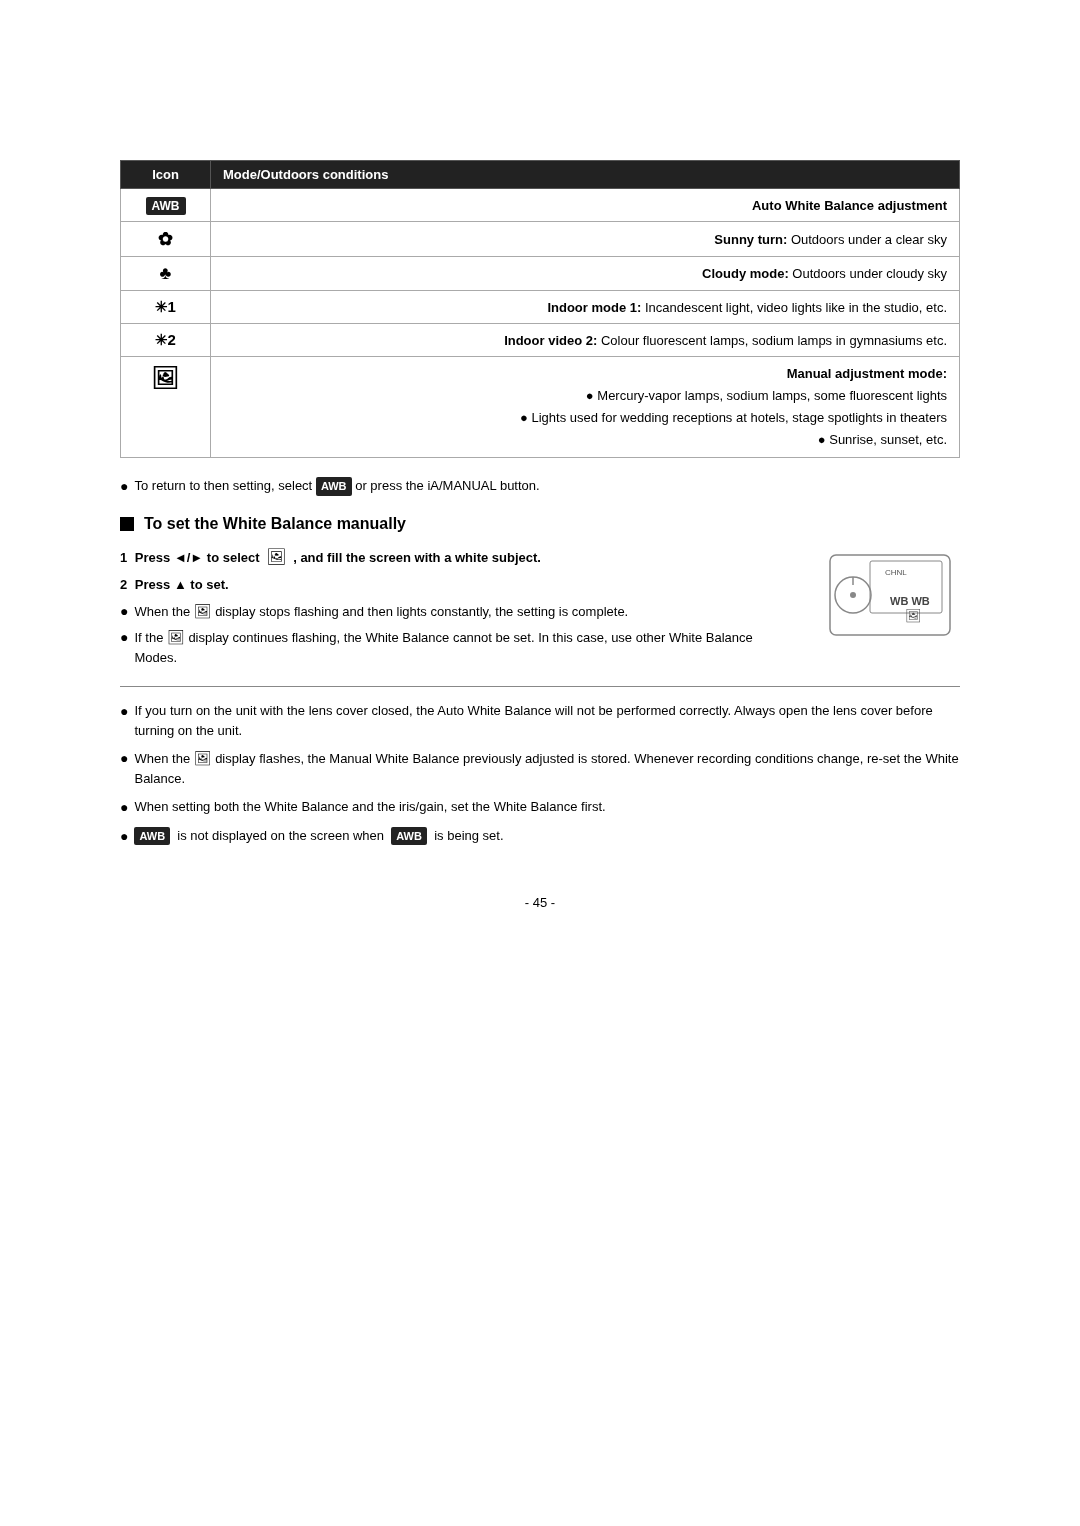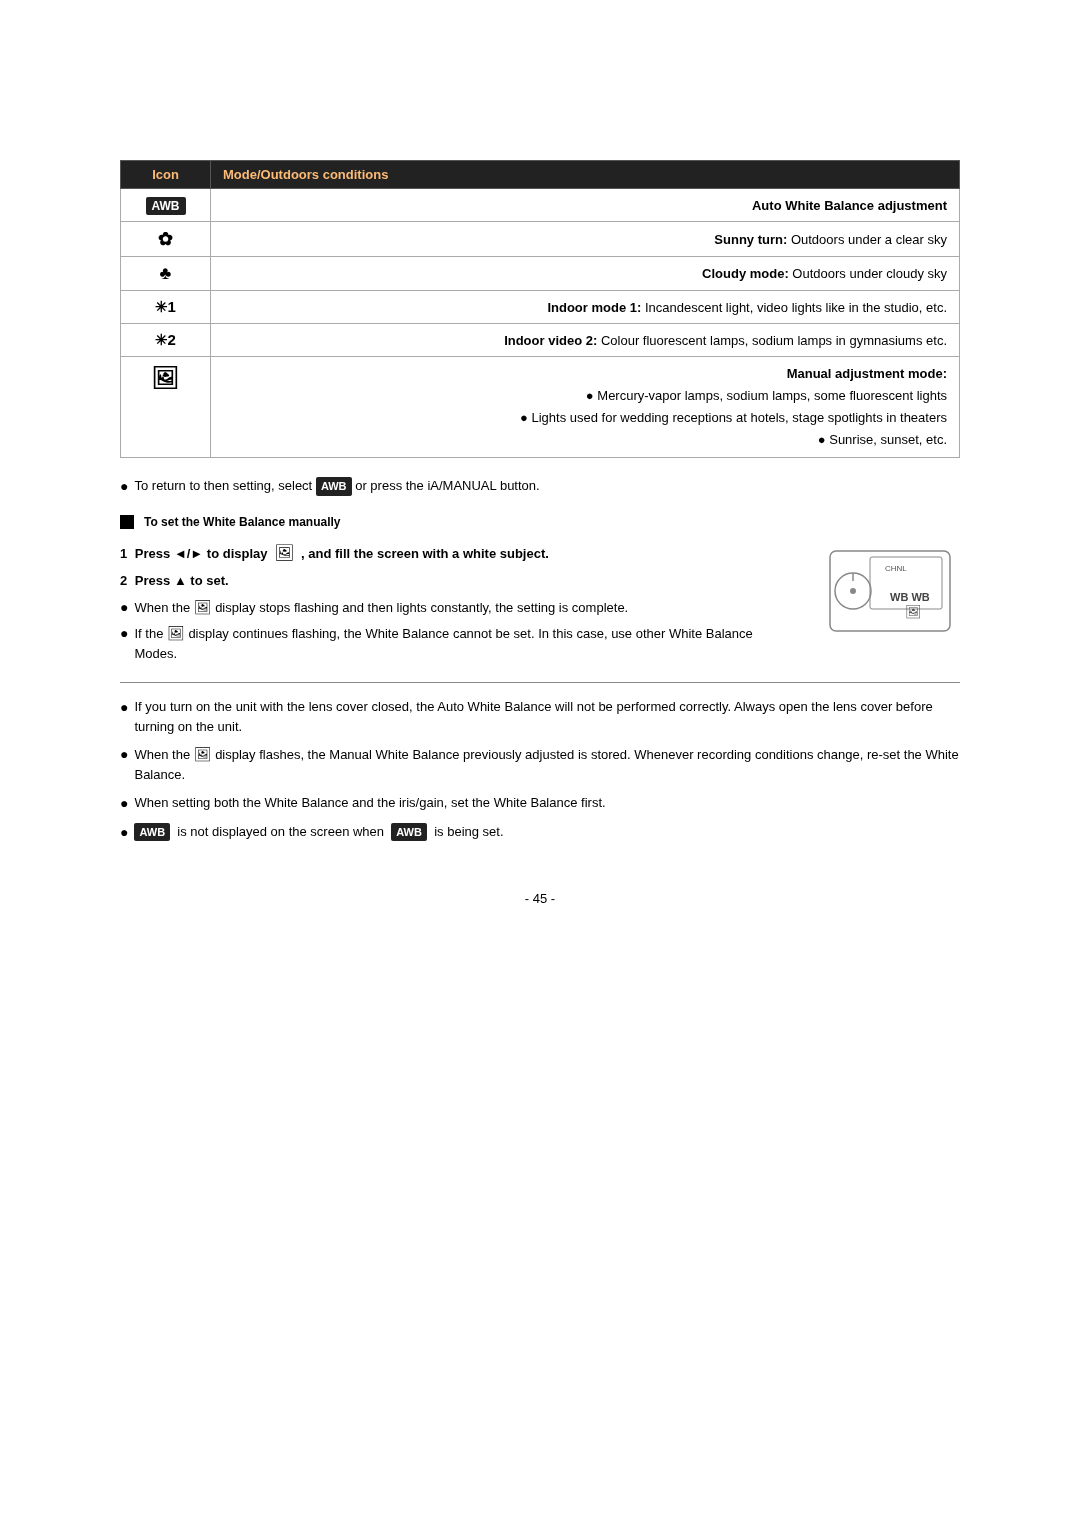--- a/index.html
+++ b/index.html
@@ -14,21 +14,21 @@
     }
 
     
     .wb-table {
       width: 100%;
       border-collapse: collapse;
       margin-bottom: 18px;
     }
     .wb-table th {
       background: #222;
-      color: #fdba74;
+      color: #ffffff;
       font-weight: bold;
       padding: 6px 12px;
       text-align: left;
       border: 1px solid #555;
       font-size: 13px;
     }
     .wb-table th.icon-col {
       width: 90px;
       text-align: center;
     }
@@ -73,21 +73,21 @@
     .bullet-note .bullet {
       margin-right: 6px;
       flex-shrink: 0;
       font-size: 14px;
     }
 
     
     .section-header {
       display: flex;
       align-items: center;
-      font-size: 12px;
+      font-size: 16px;
       font-weight: bold;
       margin: 18px 0 12px 0;
     }
     .section-header .black-square {
       display: inline-block;
       width: 14px;
       height: 14px;
       background: #000;
       margin-right: 10px;
       flex-shrink: 0;
@@ -240,21 +240,21 @@
 <div class="section-header">
   <span class="black-square"></span>
   <span>To set the White Balance manually</span>
 </div>
 
 <div class="steps-with-image">
   <div class="steps-content">
 
     <div class="step">
       <span class="step-num">1</span>
-      <strong>Press ◄/► to display</strong>
+      <strong>Press ◄/► to select</strong>
       <span style="font-size:16px; margin:0 3px;">🖼</span>
       <strong>, and fill the screen with a white subject.</strong>
     </div>
 
     <div class="step">
       <span class="step-num">2</span>
       <strong>Press ▲ to set.</strong>
     </div>
 
     <div class="step-bullet">

